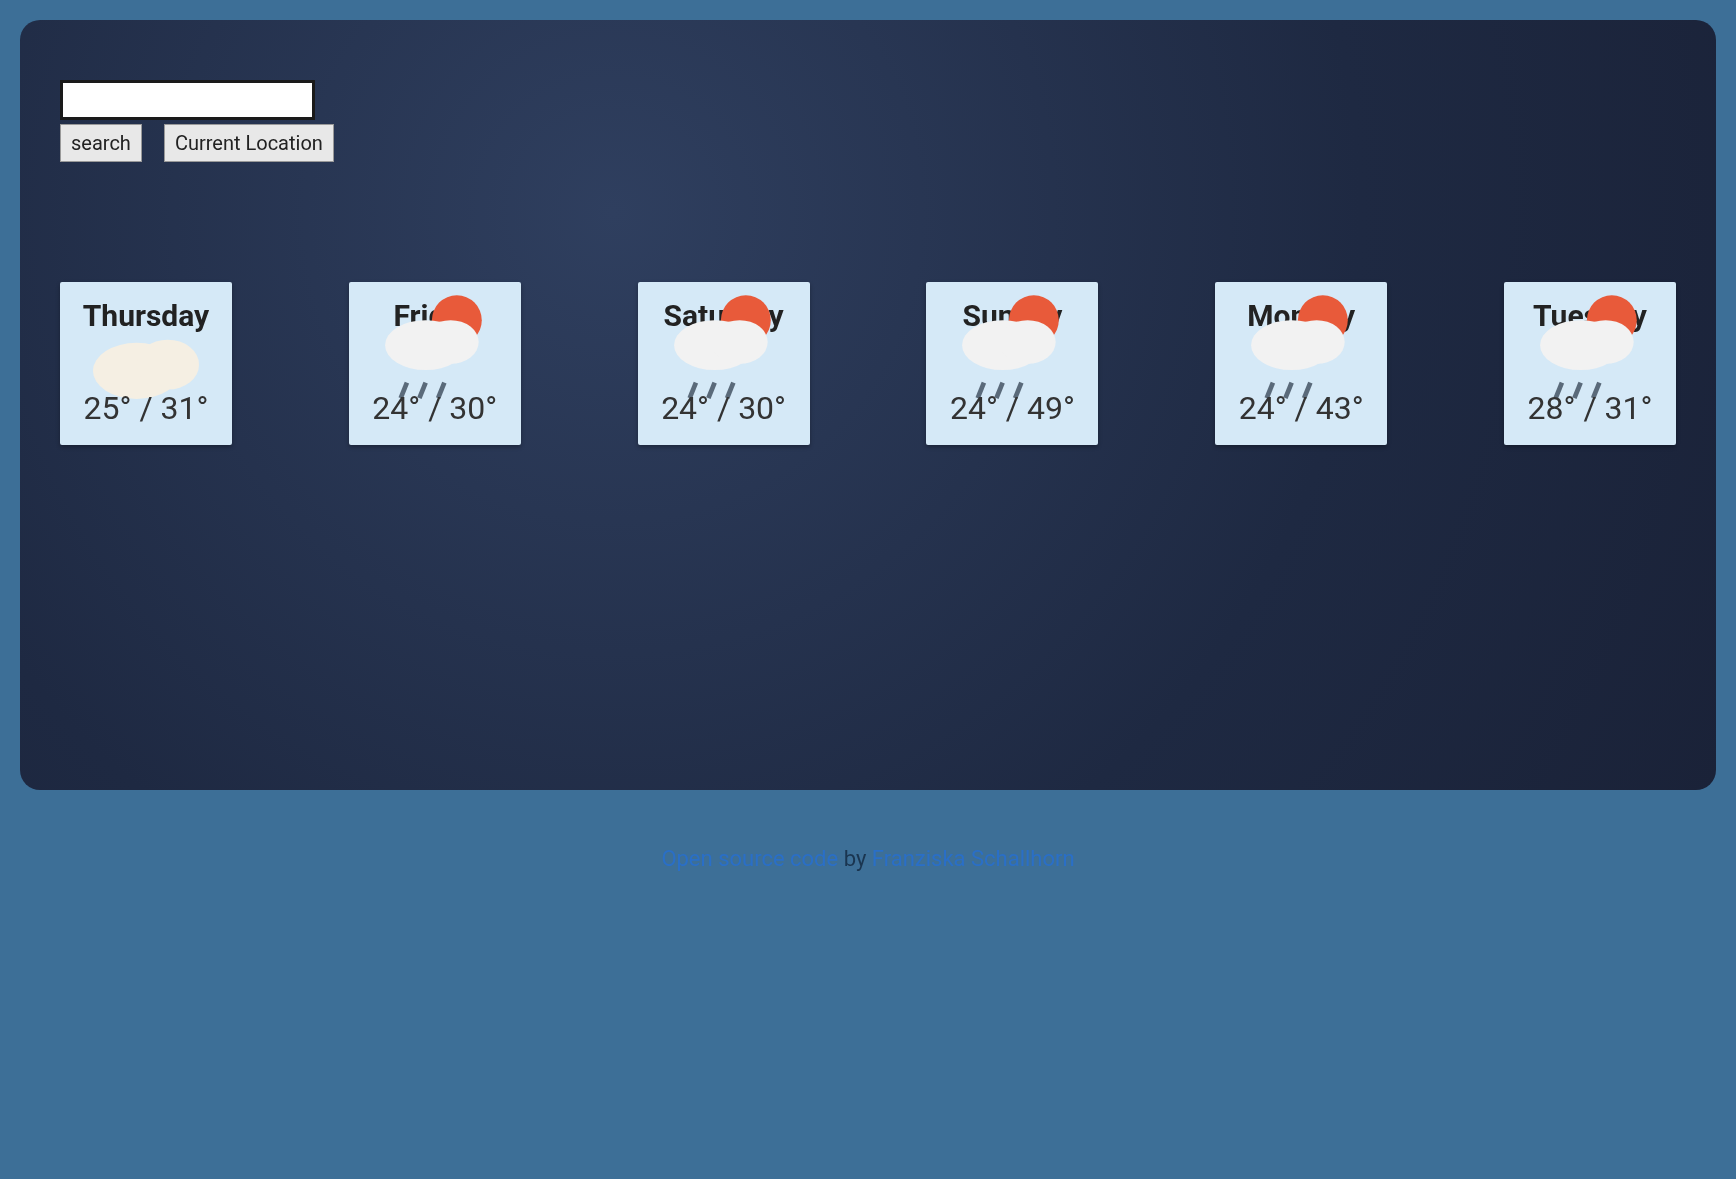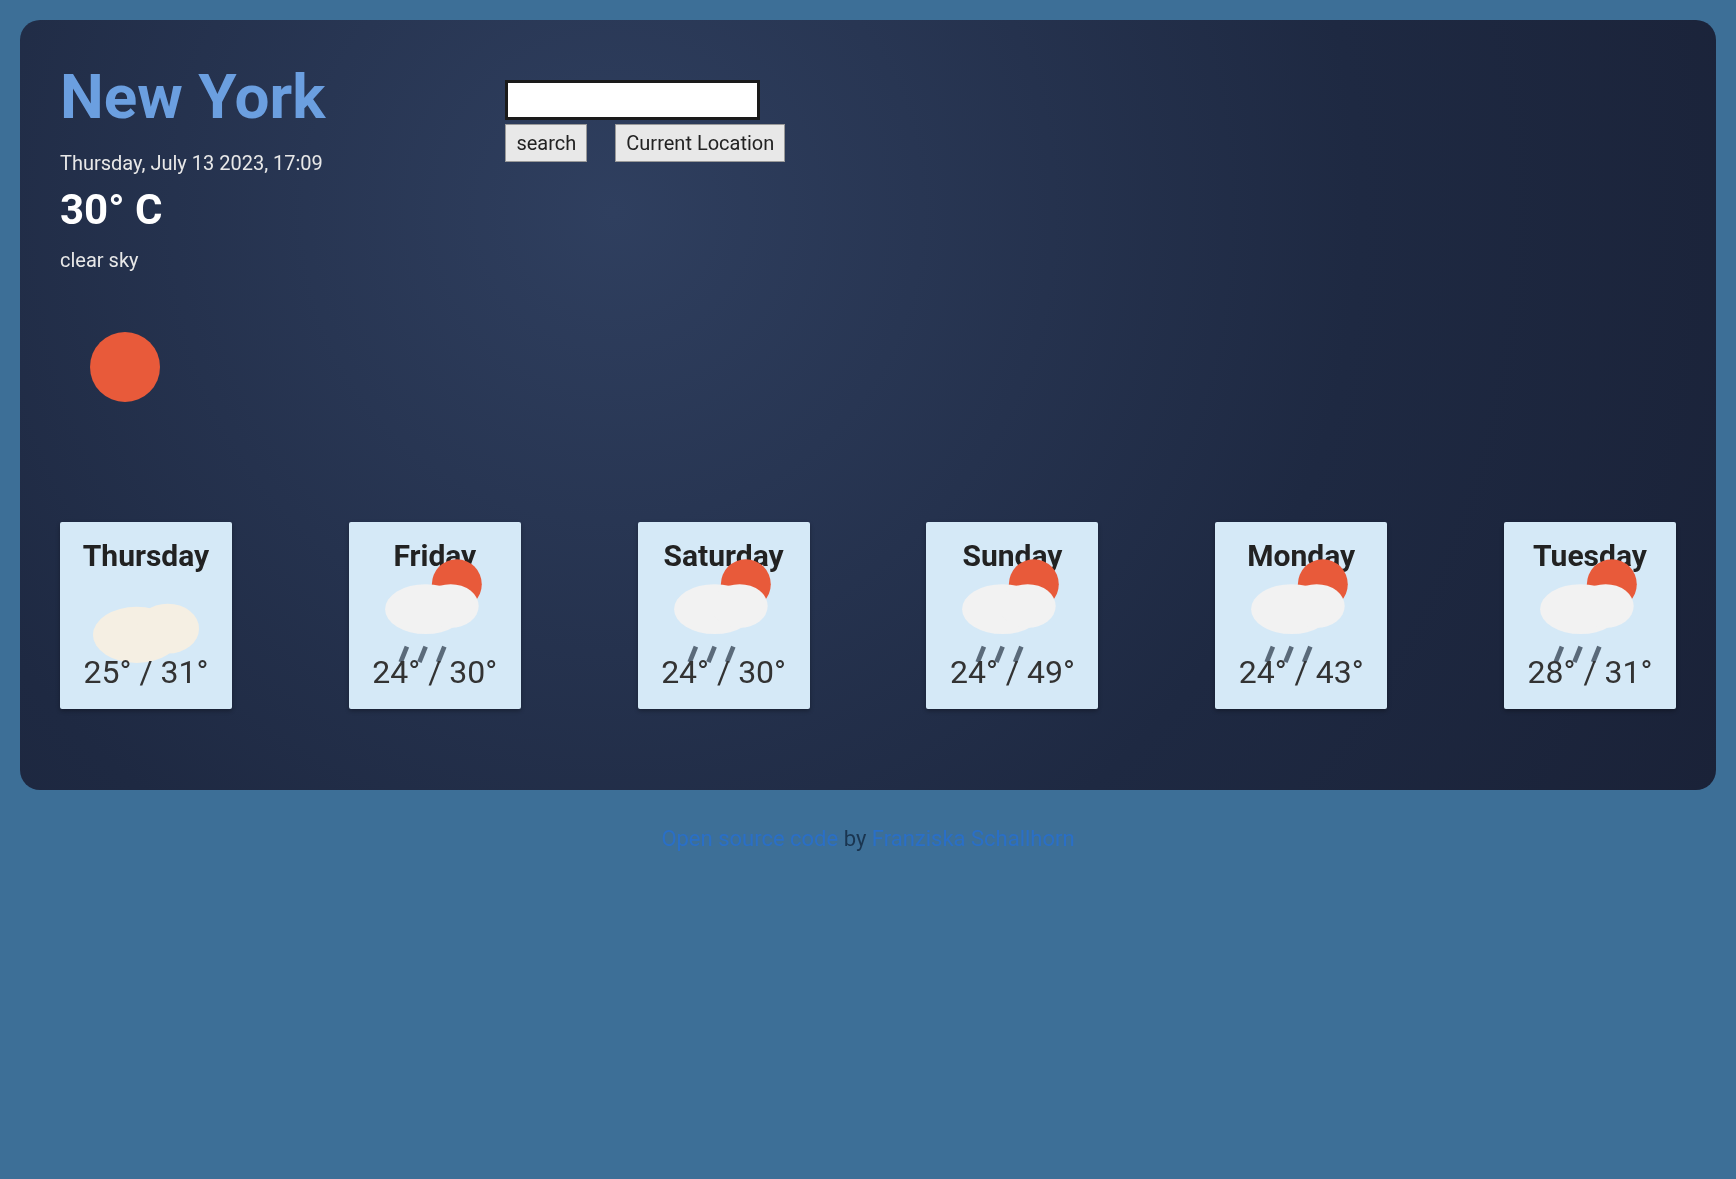--- a/index.html
+++ b/index.html
@@ -53,21 +53,21 @@
       width: 255px;
       height: 40px;
       border: 3px solid #1a1a1a;
       background: white;
       font-size: 18px;
       padding: 4px 8px;
       margin-bottom: 4px;
     }
     .button-row {
       display: flex;
-      gap: 28px;
+      gap: 22px;
       border-radius: 16px;
     }
     .btn {
       background: #e8e8e8;
       border: 1px solid #999;
       padding: 6px 10px;
       font-size: 20px;
       color: #222;
       cursor: pointer;
       font-family: inherit;
@@ -94,62 +94,53 @@
       border-radius: 2px;
       padding: 14px 8px 18px 8px;
       text-align: center;
       width: 172px;
       box-shadow: 0 2px 4px rgba(0,0,0,0.3);
     }
     .forecast-day {
       font-size: 30px;
       font-weight: 700;
       word-wrap: break-word;
-      margin-bottom: 24px;
+      margin-bottom: 0;
       line-height: 1.3;
     }
     .forecast-icon {
       height: 46px;
       display: flex;
       align-items: center;
       justify-content: center;
       margin-bottom: 8px;
     }
     .forecast-temps {
       font-size: 32px;
       color: #333;
     }
     .footer {
       text-align: center;
-      padding-top: 36px;
+      padding-top: 56px;
       font-size: 22px;
       color: #1a3550;
     }
     .footer a {
       color: #2a6fc7;
       text-decoration: none;
     }
     .by-text {
       color: #1a3550;
     }
   </style>
 </head>
 <body>
 
 <div class="main-card">
   <div class="top-row">
-    <div>
-      <h1 class="city-name">New York</h1>
-      <div class="datetime">Thursday, July 13 2023, 17:09</div>
-      <div class="current-temp">30° C</div>
-      <div class="description">clear sky</div>
-      <div class="weather-icon-large">
-        <div class="sun-icon"></div>
-      </div>
-    </div>
     <div class="search-section">
       <input type="text" class="search-input" placeholder="" style="">
       <div class="button-row">
         <button class="btn">search</button>
         <button class="btn">Current Location</button>
       </div>
     </div>
   </div>
 
   <div class="forecast-row">

